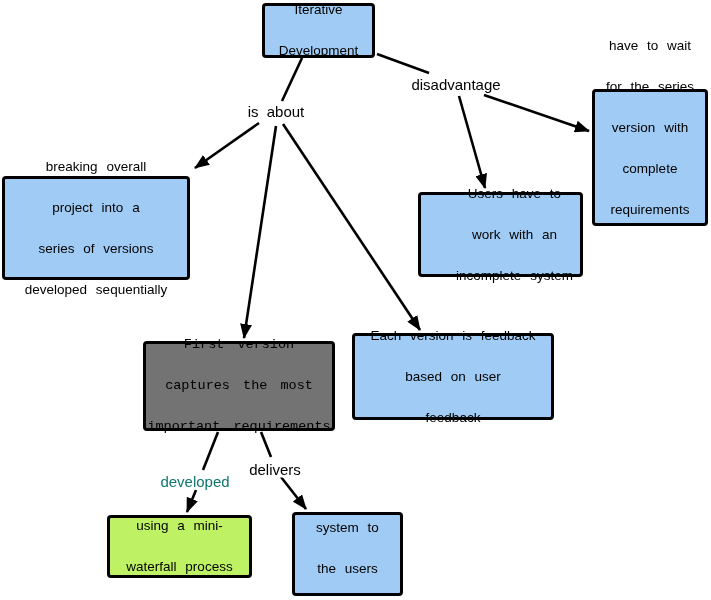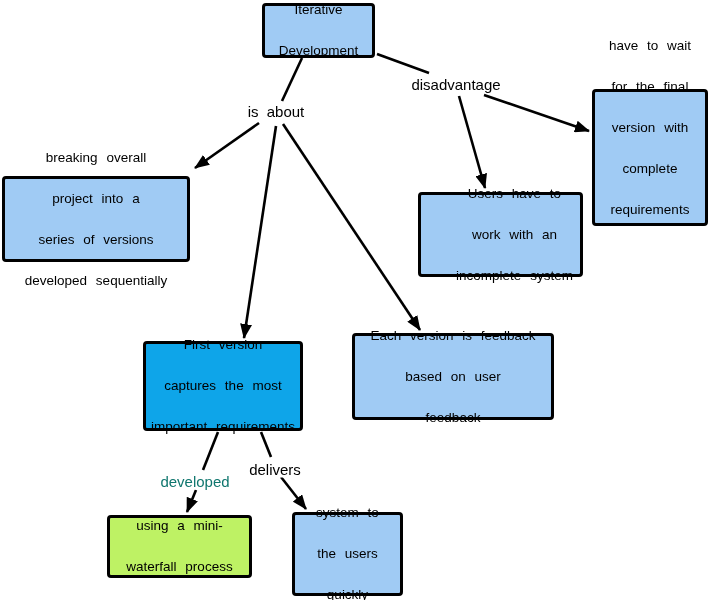--- a/index.html
+++ b/index.html
@@ -74,53 +74,53 @@
       <line x1="218" y1="432" x2="203" y2="470" stroke="#000000" stroke-width="2.6"></line>
       <line x1="196" y1="490" x2="187" y2="512" stroke="#000000" stroke-width="2.6" marker-end="url(#arrowhead)"></line>
       <line x1="261" y1="432" x2="271" y2="457" stroke="#000000" stroke-width="2.6"></line>
       <line x1="281" y1="477" x2="306" y2="509" stroke="#000000" stroke-width="2.6" marker-end="url(#arrowhead)"></line>
     </svg>
 
 <div class="node" style="left: 262px; top: 3px; width: 113px; height: 55px; background: rgb(160, 203, 244); border-color: rgb(0, 0, 0); color: rgb(0, 0, 0);">
       <div class="node-line">Iterative</div>
       <div class="node-line">Development</div>
     </div>
-    <div class="node" style="left: 2px; top: 176px; width: 188px; height: 86px; background: rgb(160, 203, 244); border-color: rgb(0, 0, 0); color: rgb(0, 0, 0);">
+    <div class="node" style="left: 2px; top: 176px; width: 188px; height: 104px; background: rgb(160, 203, 244); border-color: rgb(0, 0, 0); color: rgb(0, 0, 0);">
       <div class="node-line">breaking overall</div>
       <div class="node-line">project into a</div>
       <div class="node-line">series of versions</div>
       <div class="node-line">developed sequentially</div>
     </div>
     <div class="node" style="left: 418px; top: 192px; width: 165px; height: 85px; background: rgb(160, 203, 244); border-color: rgb(0, 0, 0); color: rgb(0, 0, 0); padding-left: 28px;">
       <div class="node-line">Users have to</div>
       <div class="node-line">work with an</div>
       <div class="node-line">incomplete system</div>
     </div>
     <div class="node" style="left: 592px; top: 89px; width: 116px; height: 137px; background: rgb(160, 203, 244); border-color: rgb(0, 0, 0); color: rgb(0, 0, 0); justify-content: flex-end;">
       <div class="node-line">have to wait</div>
-      <div class="node-line">for the final</div>
+      <div class="node-line">for the series</div>
       <div class="node-line">version with</div>
       <div class="node-line">complete</div>
       <div class="node-line">requirements</div>
     </div>
-    <div class="node" style="left: 143px; top: 341px; width: 160px; height: 90px; background: #0ea5e9; border-color: rgb(0, 0, 0); color: rgb(0, 0, 0);">
+    <div class="node" style="left: 143px; top: 341px; width: 192px; height: 90px; background: #737373; border-color: rgb(0, 0, 0); color: rgb(0, 0, 0); font-family: Liberation Mono, monospace;">
       <div class="node-line">First version</div>
       <div class="node-line">captures the most</div>
       <div class="node-line">important requirements</div>
     </div>
     <div class="node" style="left: 352px; top: 333px; width: 202px; height: 87px; background: rgb(160, 203, 244); border-color: rgb(0, 0, 0); color: rgb(0, 0, 0);">
       <div class="node-line">Each version is feedback</div>
       <div class="node-line">based on user</div>
       <div class="node-line">feedback</div>
     </div>
     <div class="node" style="left: 107px; top: 515px; width: 145px; height: 63px; background: #bef264; border-color: rgb(0, 0, 0); color: rgb(0, 0, 0);">
       <div class="node-line">using a mini-</div>
       <div class="node-line">waterfall process</div>
     </div>
-    <div class="node" style="left: 292px; top: 512px; width: 111px; height: 84px; background: rgb(160, 203, 244); border-color: rgb(0, 0, 0); color: rgb(0, 0, 0);">
+    <div class="node" style="left: 292px; top: 512px; width: 111px; height: 84px; background: rgb(160, 203, 244); border-color: rgb(0, 0, 0); color: rgb(0, 0, 0); justify-content: space-between;">
       <div class="node-line">system to</div>
       <div class="node-line">the users</div>
       <div class="node-line">quickly</div>
     </div>
     <div class="edge-label" style="left: 276px; top: 111px; color: rgb(0, 0, 0);">is about</div>
     <div class="edge-label" style="left: 456px; top: 84px; color: rgb(0, 0, 0);">disadvantage</div>
     <div class="edge-label" style="left: 195px; top: 481px; color: #0f766e;">developed</div>
     <div class="edge-label" style="left: 275px; top: 469px; color: rgb(0, 0, 0);">delivers</div>
   </div>
 

